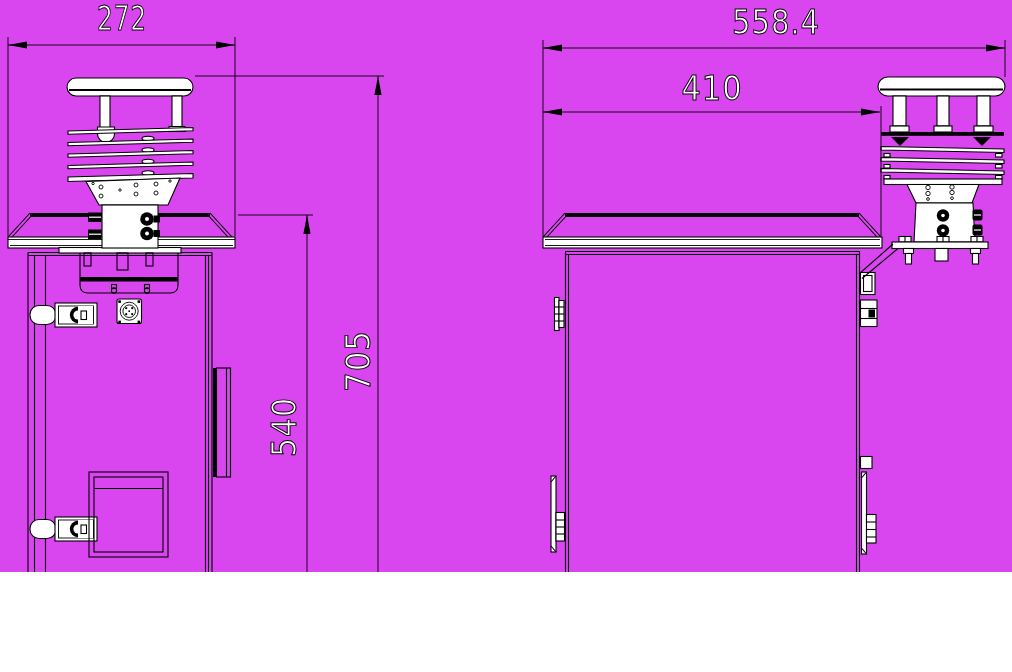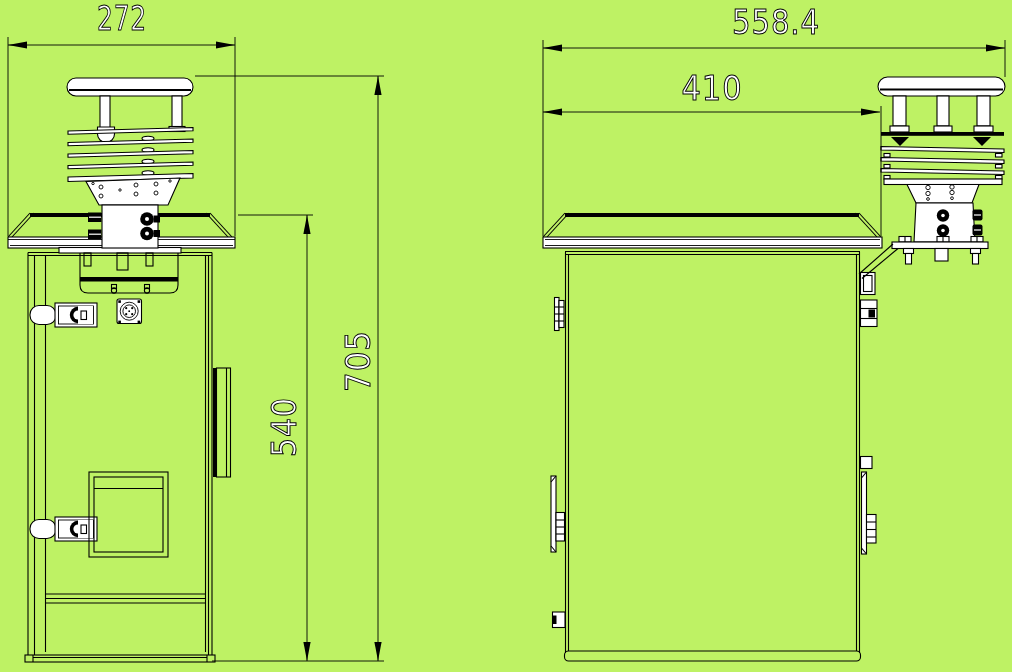--- a/index.html
+++ b/index.html
@@ -1,16 +1,16 @@
 <!DOCTYPE html>
 <html><head>
 <meta charset="utf-8">
 <style>
   html,body{margin:0;padding:0;background:#ffffff;}
-  #stage{position:relative;width:1012px;height:672px;background:#bef264;overflow:hidden;}
+  #stage{position:relative;width:1012px;height:572px;background:#d946ef;overflow:hidden;}
   svg{display:block;}
   .ln{stroke:#000;fill:none;stroke-width:1.1;}
   .thin{stroke:#000;fill:none;stroke-width:0.9;}
   .thick{stroke:#000;fill:none;stroke-width:2;}
   .fl{fill:#000;stroke:none;}
   .wh{fill:#fff;stroke:#000;stroke-width:1.1;}
   .whn{fill:#fff;stroke:none;}
   .dimtxt{font-family:"DejaVu Sans",sans-serif;font-size:33px;fill:#fff;stroke:#000;stroke-width:1;
           text-anchor:middle;letter-spacing:1px;}
 </style>

